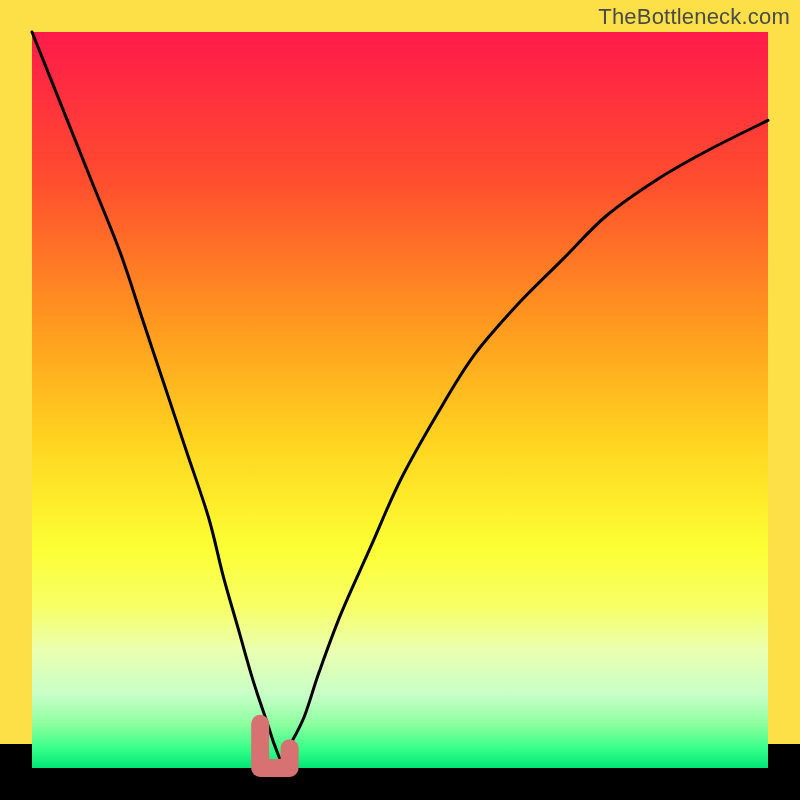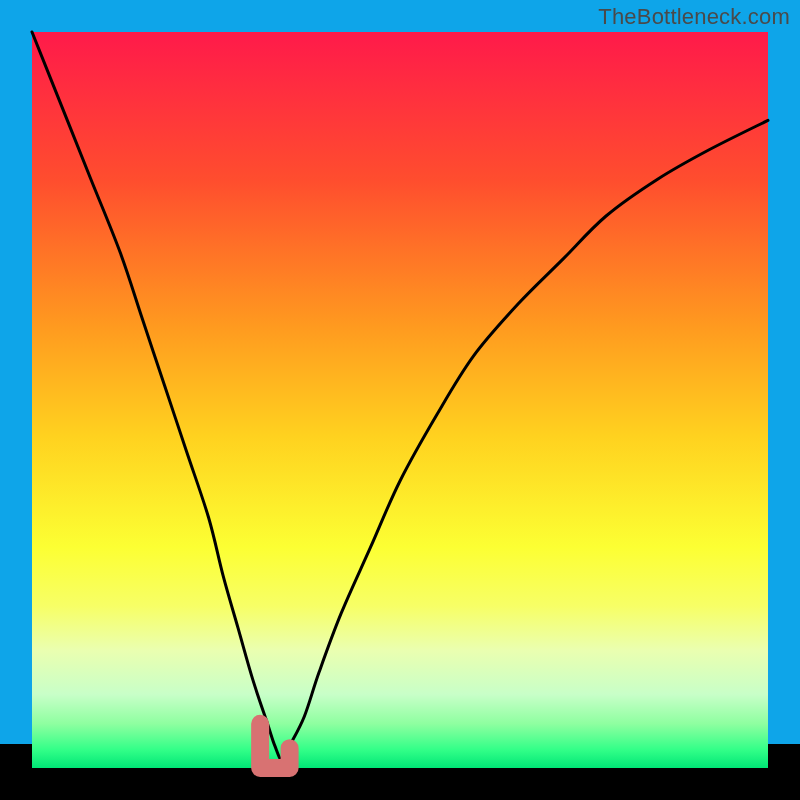--- a/index.html
+++ b/index.html
@@ -8,21 +8,21 @@
     width: 800px;
     height: 800px;
     overflow: hidden;
     background: #000;
     font-family: Arial, Helvetica, sans-serif;
   }
   #chart-container {
     position: relative;
     width: 800px;
     height: 744px;
-    background: #0ea5e9;
+    background: #fde047;
   }
   #watermark {
     position: absolute;
     top: 4px;
     right: 10px;
     color: #4a4a4a;
     font-size: 22px;
     font-weight: 500;
     letter-spacing: 0.2px;
     user-select: none;

